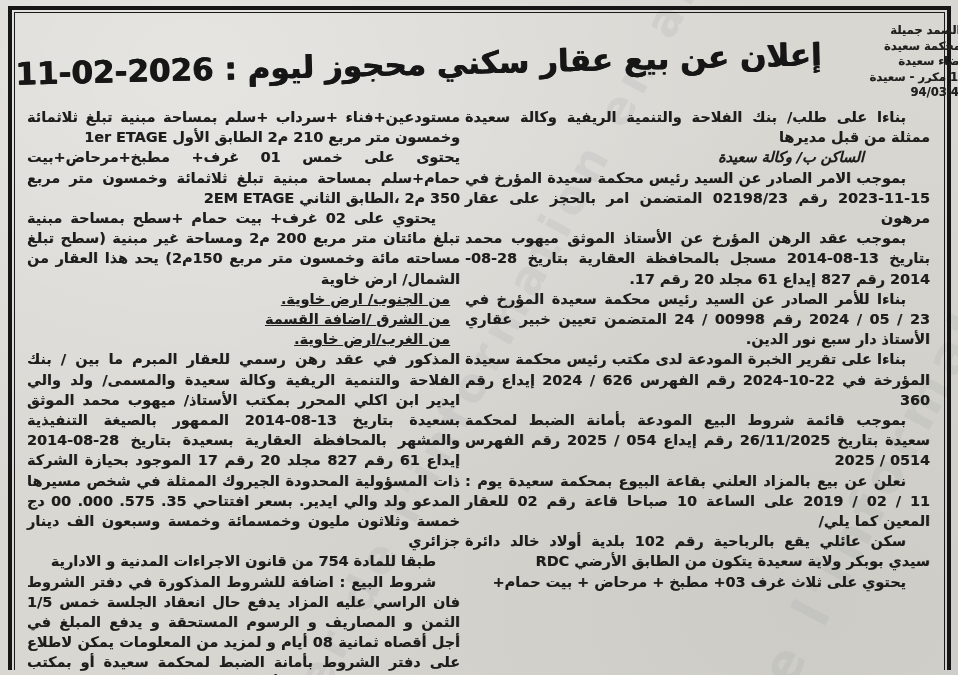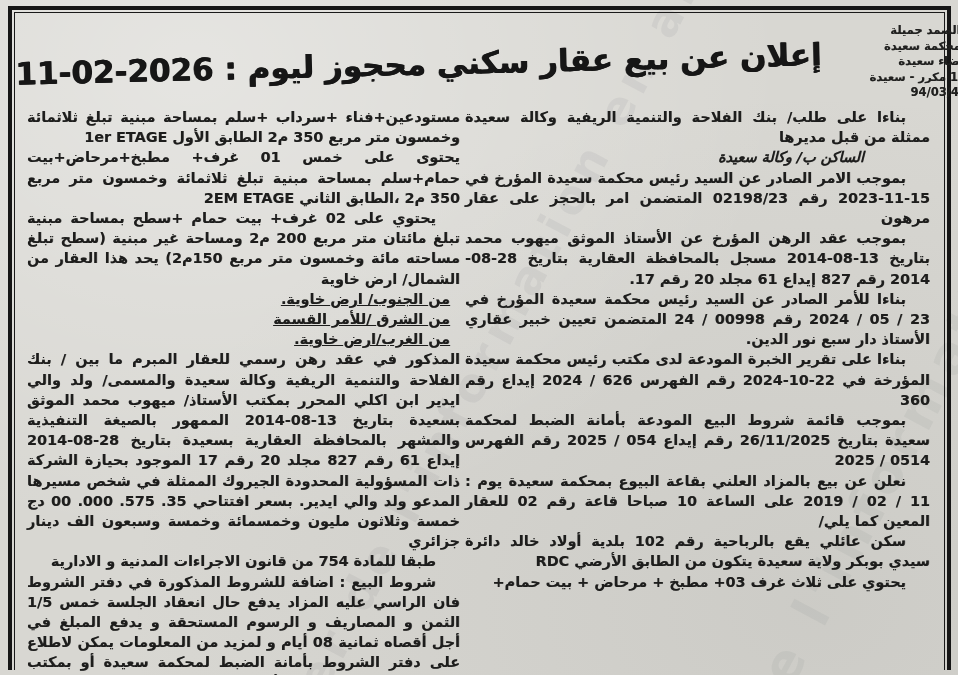--- a/index.html
+++ b/index.html
@@ -111,25 +111,25 @@
           <p class="indent">بموجب عقد الرهن المؤرخ عن الأستاذ الموثق ميهوب محمد بتاريخ 13-08-2014 مسجل بالمحافظة العقارية بتاريخ 28-08-2014 رقم 827 إيداع 61 مجلد 20 رقم 17.</p>
           <p class="indent">بناءا للأمر الصادر عن السيد رئيس محكمة سعيدة المؤرخ في 23 / 05 / 2024 رقم 00998 / 24 المتضمن تعيين خبير عقاري الأستاذ دار سبع نور الدين.</p>
           <p class="indent">بناءا على تقرير الخبرة المودعة لدى مكتب رئيس محكمة سعيدة المؤرخة في 22-10-2024 رقم الفهرس 626 / 2024 إيداع رقم 360</p>
           <p class="indent">بموجب قائمة شروط البيع المودعة بأمانة الضبط لمحكمة سعيدة بتاريخ 26/11/2025 رقم إيداع 054 / 2025 رقم الفهرس 0514 / 2025</p>
           <p class="indent">نعلن عن بيع بالمزاد العلني بقاعة البيوع بمحكمة سعيدة يوم : 11 / 02 / 2019 على الساعة 10 صباحا قاعة رقم 02 للعقار المعين كما يلي/</p>
           <p class="indent">سكن عائلي يقع بالرباحية رقم 102 بلدية أولاد خالد دائرة سيدي بوبكر ولاية سعيدة يتكون من الطابق الأرضي RDC</p>
           <p class="indent">يحتوي على ثلاث غرف 03+ مطبخ + مرحاض + بيت حمام+</p>
         </div>
 
         <div class="col col-left">
-          <p>مستودعين+فناء +سرداب +سلم بمساحة مبنية تبلغ ثلاثمائة وخمسون متر مربع 350 م2 الطابق الأول 1er ETAGE</p>
+          <p>مستودعين+فناء +سرداب +سلم بمساحة مبنية تبلغ ثلاثمائة وخمسون متر مربع 210 م2 الطابق الأول 1er ETAGE</p>
           <p>يحتوى على خمس 01 غرف+ مطبخ+مرحاض+بيت حمام+سلم بمساحة مبنية تبلغ ثلاثمائة وخمسون متر مربع 350 م2 ،الطابق الثاني 2EM ETAGE</p>
           <p class="indent">يحتوي على 02 غرف+ بيت حمام +سطح بمساحة مبنية تبلغ مائتان متر مربع 200 م2 ومساحة غير مبنية (سطح تبلغ مساحته مائة وخمسون متر مربع 150م2) يحد هذا العقار من الشمال/ ارض خاوية</p>
           <p class="edge">من الجنوب/ ارض خاوية.</p>
-          <p class="edge">من الشرق /للأمر القسمة</p>
+          <p class="edge">من الشرق /اضافة القسمة</p>
           <p class="edge">من الغرب/ارض خاوية.</p>
           <p>المذكور في عقد رهن رسمي للعقار المبرم ما بين / بنك الفلاحة والتنمية الريفية وكالة سعيدة والمسمى/ ولد والي ايدير ابن اكلي المحرر بمكتب الأستاذ/ ميهوب محمد الموثق بسعيدة بتاريخ 13-08-2014 الممهور بالصيغة التنفيذية والمشهر بالمحافظة العقارية بسعيدة بتاريخ 28-08-2014 إيداع 61 رقم 827 مجلد 20 رقم 17 الموجود بحيازة الشركة ذات المسؤولية المحدودة الجيروك الممثلة في شخص مسيرها المدعو ولد والي ايدير. بسعر افتتاحي 35. 575. 000. 00 دج خمسة وثلاثون مليون وخمسمائة وخمسة وسبعون الف دينار جزائري</p>
           <p class="indent">طبقا للمادة 754 من قانون الاجراءات المدنية و الادارية</p>
           <p class="indent">شروط البيع : اضافة للشروط المذكورة في دفتر الشروط فان الراسي عليه المزاد يدفع حال انعقاد الجلسة خمس 1/5 الثمن و المصاريف و الرسوم المستحقة و يدفع المبلغ في أجل أقصاه ثمانية 08 أيام و لمزيد من المعلومات يمكن لاطلاع على دفتر الشروط بأمانة الضبط لمحكمة سعيدة أو بمكتب المحضرة القضائية المبين أعلاه.</p>
 
         </div>
 
       </div>
 
     </div>

